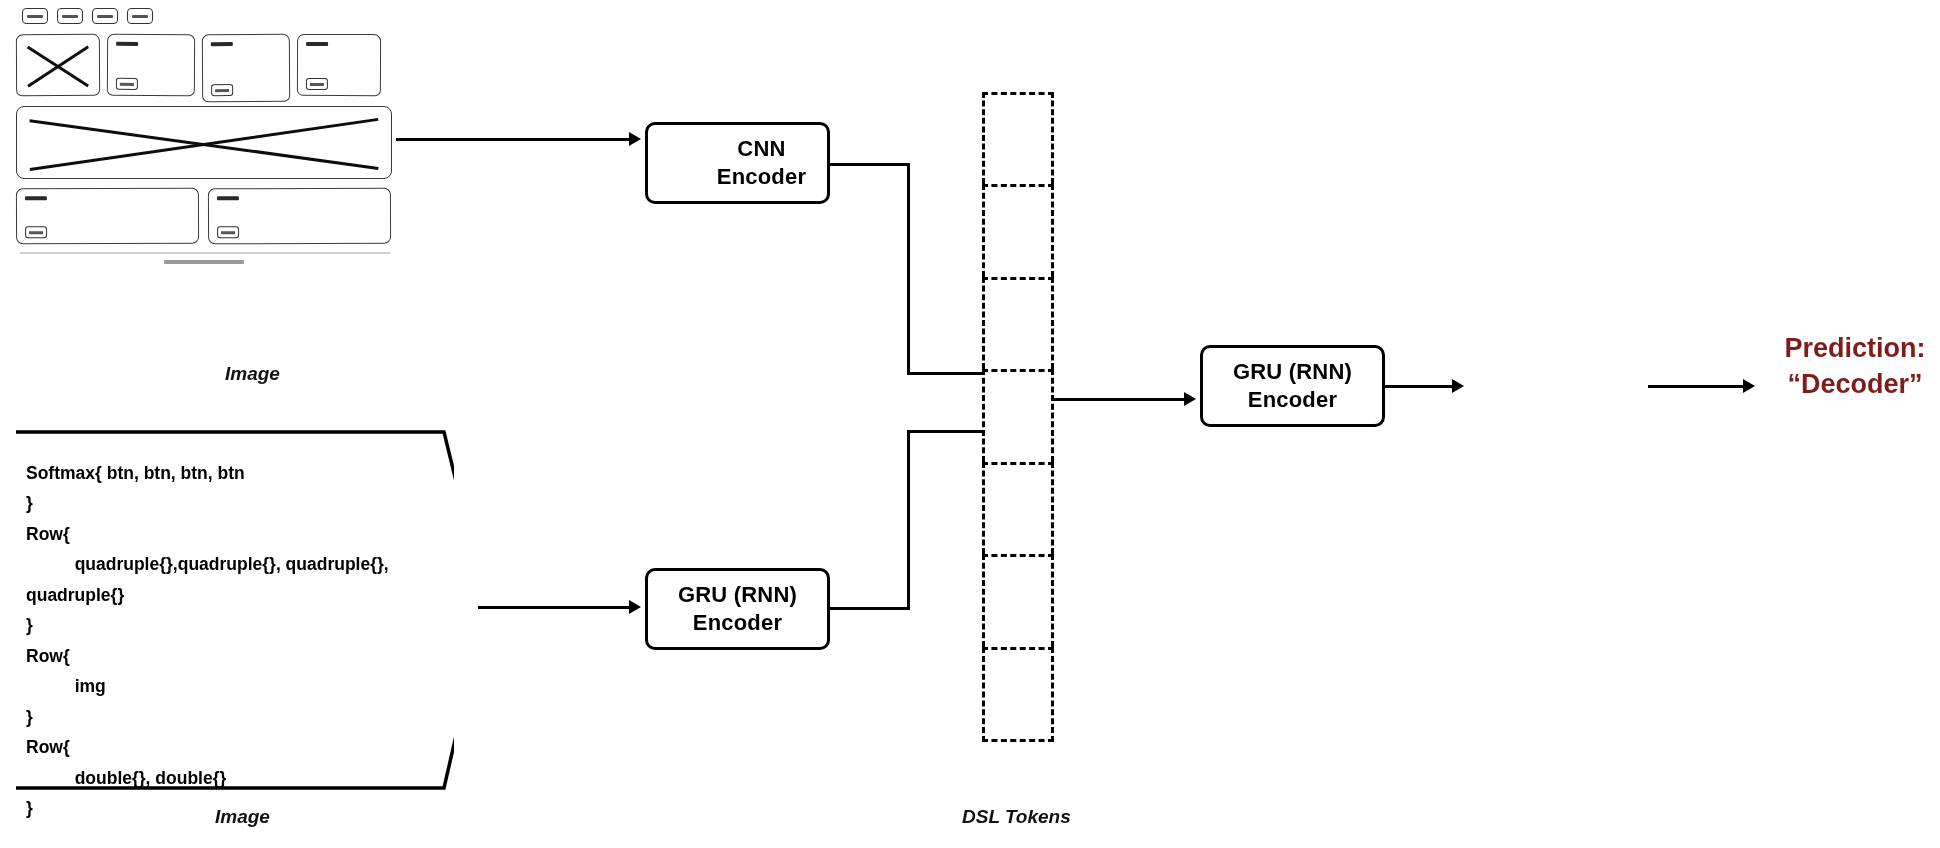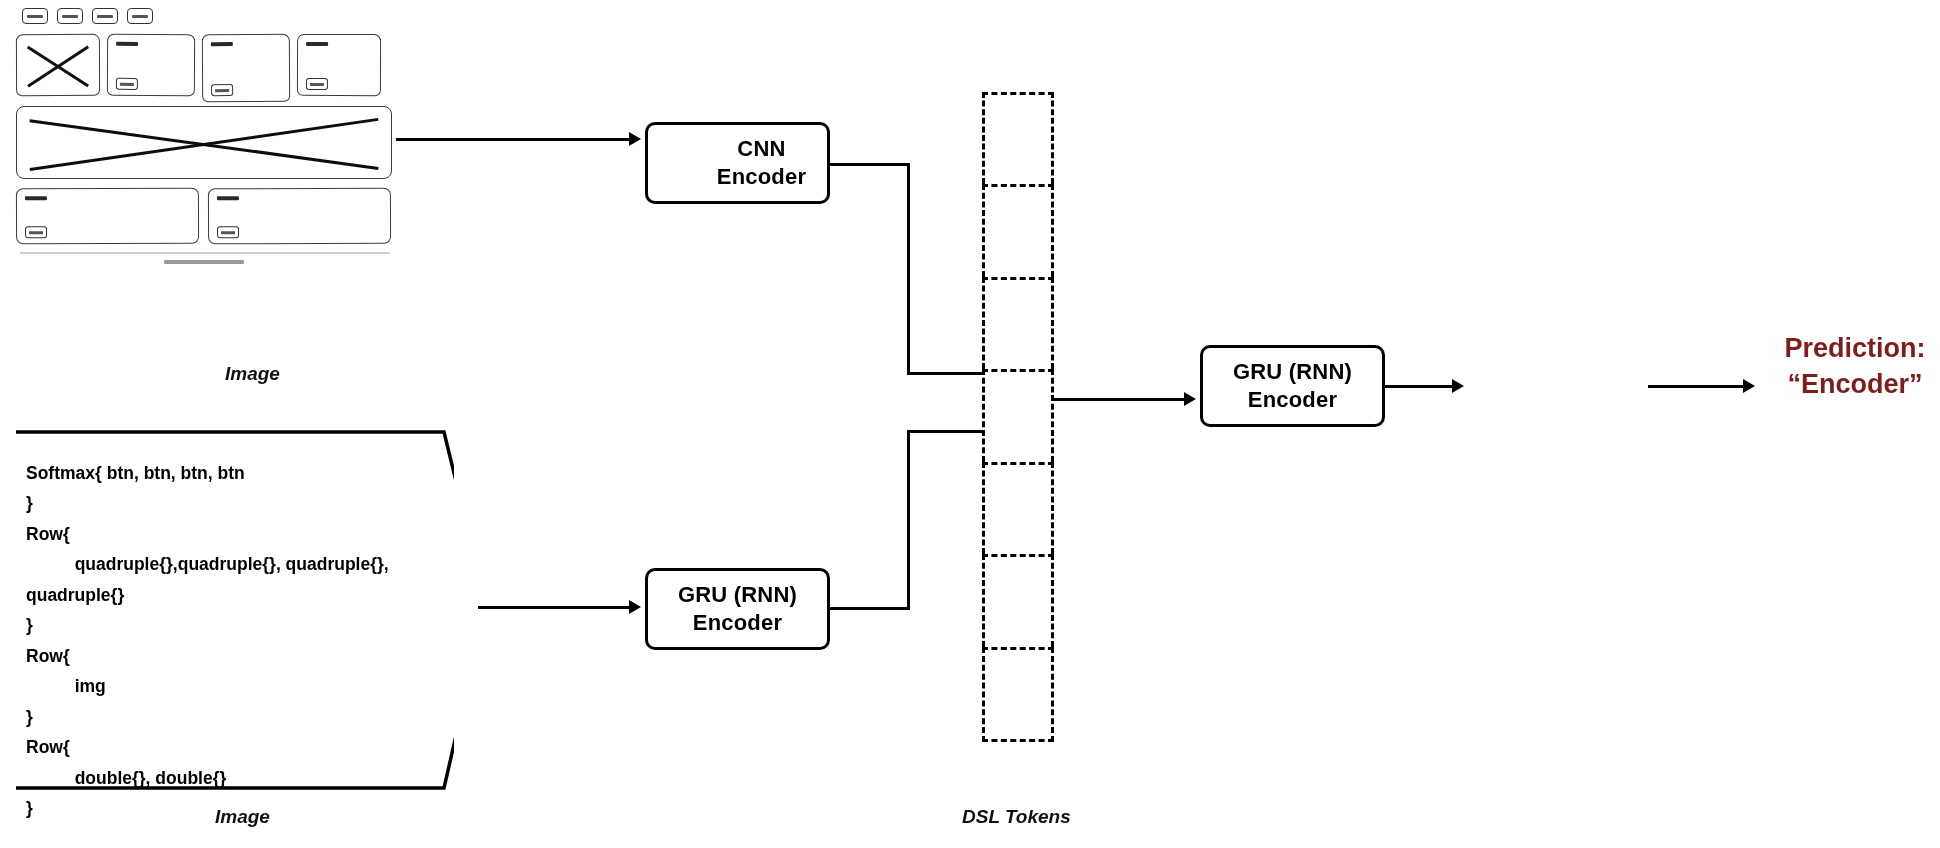--- a/index.html
+++ b/index.html
@@ -406,16 +406,16 @@
 
   <div class="line-h" style="left:1385px; top:385px; width:67px;"></div>
   <div class="arrow-head" style="left:1452px; top:379px;"></div>
 
 
   <div class="line-h" style="left:1648px; top:385px; width:95px;"></div>
   <div class="arrow-head" style="left:1743px; top:379px;"></div>
 
   <div id="prediction" class="abs">
     <div>Prediction:</div>
-    <div>“Encoder”</div>
+    <div>“Decoder”</div>
   </div>
 
 </div>
 
 </body></html>

